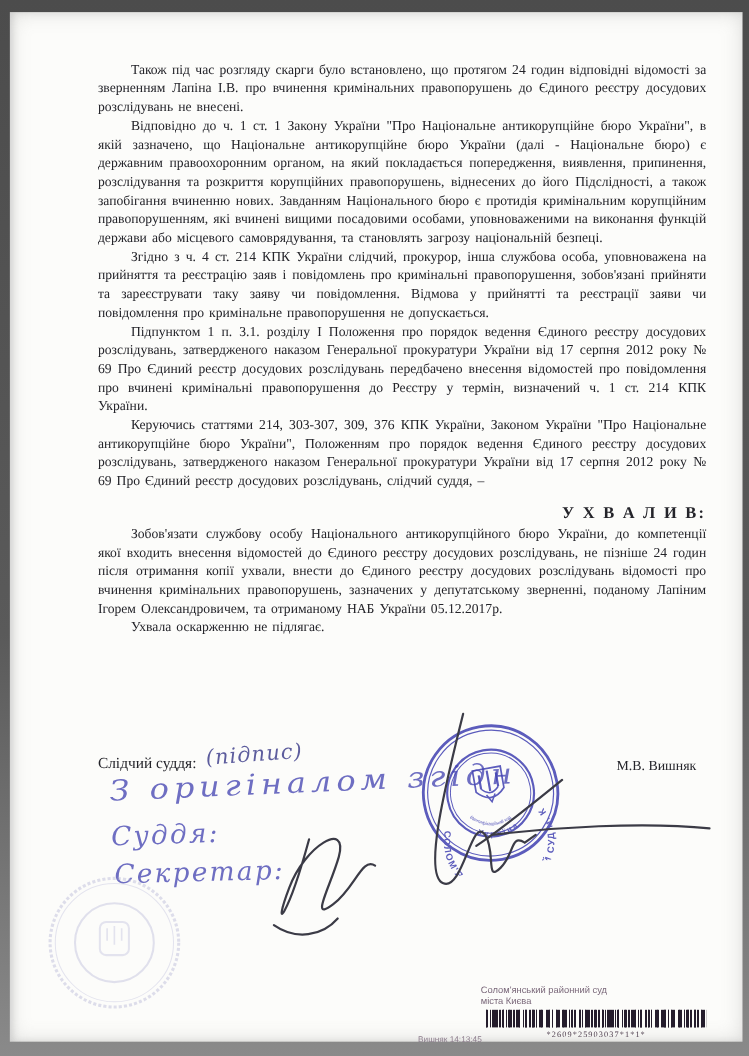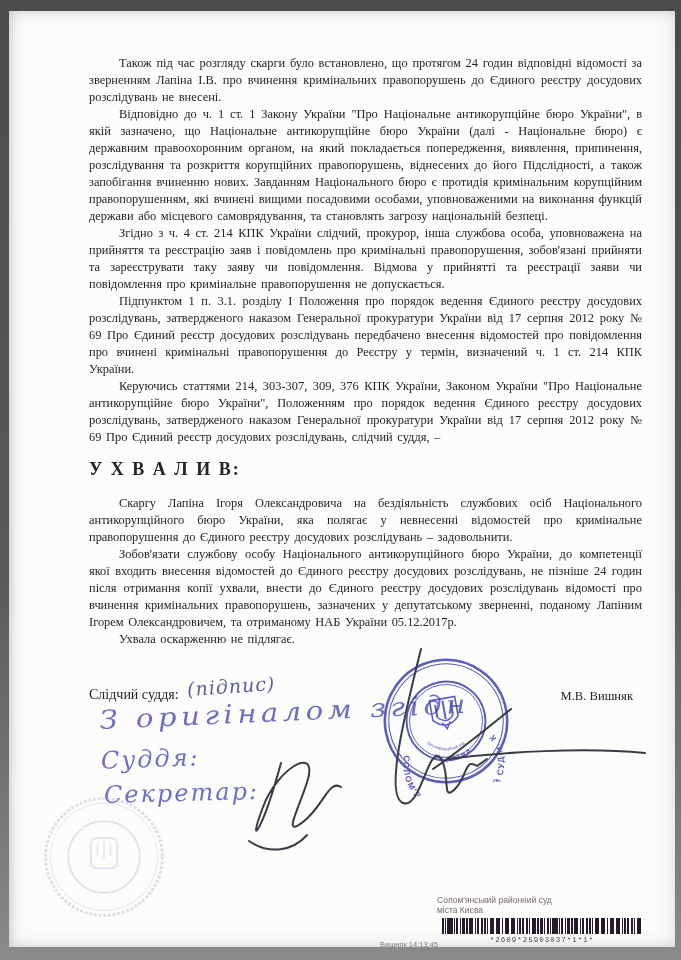--- a/index.html
+++ b/index.html
@@ -4,21 +4,21 @@
 <style>
   html,body{margin:0;padding:0;background:#222;}
   .photo{position:relative;width:681px;height:960px;overflow:hidden;
     background:linear-gradient(180deg,#4c4c4c 0%,#5a5a5a 60%,#8a8a8a 100%);
     font-family:"Liberation Serif",serif;}
   .page{position:absolute;left:9px;top:11px;right:6px;bottom:13px;background:#fcfcfa;
     box-shadow:inset 0 0 18px rgba(120,120,120,.25), inset 3px 0 6px rgba(150,150,150,.25);}
   .content{position:absolute;left:80px;top:44px;width:553px;color:#24242a;font-family:Liberation Serif, serif;}
   .content p{margin:0;text-indent:30px;text-align:justify;
     font-size:12.4px;line-height:17px;word-spacing:1.5px;}
-  .ruling-heading{margin:13px 0 15px 0;text-align:left;font-size:18px;
+  .ruling-heading{margin:13px 0 1px 0;text-align:right;font-size:15px;
     letter-spacing:2px;font-weight:bold;color:#24242a;}
   .final-line{margin-top:0;}
   .sigrow-label{position:absolute;left:80px;top:676px;font-size:14px;color:#24242a;}
   .judge-name{position:absolute;right:42px;top:678px;font-size:12.6px;color:#24242a;}
   .hw{position:absolute;font-family:"DejaVu Serif",serif;font-style:italic;
     color:#6e6ec2;white-space:nowrap;}
   .hw-signed{left:178px;top:664px;font-size:19px;transform:rotate(-4deg);color:#5d5d9d;letter-spacing:1px;}
   .hw-certified{left:90px;top:694px;font-size:26px;transform:rotate(-2.5deg) scaleX(1.12);
     transform-origin:left top;letter-spacing:4px;}
   .hw-judge{left:92px;top:734px;font-size:24px;transform:rotate(-2deg);letter-spacing:2px;}
@@ -31,36 +31,35 @@
   .footer-court{position:absolute;left:428px;top:884px;width:212px;text-align:left;
     font-family:"Liberation Sans",sans-serif;font-size:8.5px;line-height:10px;color:#7a687a;}
   .barcode{position:absolute;left:433px;top:907px;width:200px;height:16px;
     background-image:
       repeating-linear-gradient(90deg,#241c2c 0 1px,transparent 1px 3px),
       repeating-linear-gradient(90deg,#241c2c 0 2px,transparent 2px 7px),
       repeating-linear-gradient(90deg,#241c2c 0 1px,transparent 1px 5px);}
   .barcode-issued{position:absolute;left:344px;top:929px;width:85px;text-align:right;
     font-family:"Liberation Sans",sans-serif;font-size:7.5px;color:#8b7b8b;}
   .barcode-text{position:absolute;left:433px;top:925px;width:200px;text-align:center;
-    font-family:Liberation Mono, monospace;font-size:7.5px;letter-spacing:1px;color:#4b3b4b;}
+    font-family:Liberation Serif, serif;font-size:7.5px;letter-spacing:1px;color:#4b3b4b;}
 </style>
 </head>
 <body>
 
 <div class="photo">
   <div class="page">
 
     <div class="content">
       <p>Також під час розгляду скарги було встановлено, що протягом 24 годин відповідні відомості за зверненням Лапіна І.В. про вчинення кримінальних правопорушень до Єдиного реєстру досудових розслідувань не внесені.</p>
       <p>Відповідно до ч. 1 ст. 1 Закону України "Про Національне антикорупційне бюро України", в якій зазначено, що Національне антикорупційне бюро України (далі - Національне бюро) є державним правоохоронним органом, на який покладається попередження, виявлення, припинення, розслідування та розкриття корупційних правопорушень, віднесених до його Підслідності, а також запобігання вчиненню нових. Завданням Національного бюро є протидія кримінальним корупційним правопорушенням, які вчинені вищими посадовими особами, уповноваженими на виконання функцій держави або місцевого самоврядування, та становлять загрозу національній безпеці.</p>
       <p>Згідно з ч. 4 ст. 214 КПК України слідчий, прокурор, інша службова особа, уповноважена на прийняття та реєстрацію заяв і повідомлень про кримінальні правопорушення, зобов'язані прийняти та зареєструвати таку заяву чи повідомлення. Відмова у прийнятті та реєстрації заяви чи повідомлення про кримінальне правопорушення не допускається.</p>
       <p>Підпунктом 1 п. 3.1. розділу І Положення про порядок ведення Єдиного реєстру досудових розслідувань, затвердженого наказом Генеральної прокуратури України від 17 серпня 2012 року № 69 Про Єдиний реєстр досудових розслідувань передбачено внесення відомостей про повідомлення про вчинені кримінальні правопорушення до Реєстру у термін, визначений ч. 1 ст. 214 КПК України.</p>
       <p>Керуючись статтями 214, 303-307, 309, 376 КПК України, Законом України "Про Національне антикорупційне бюро України", Положенням про порядок ведення Єдиного реєстру досудових розслідувань, затвердженого наказом Генеральної прокуратури України від 17 серпня 2012 року № 69 Про Єдиний реєстр досудових розслідувань, слідчий суддя, –</p>
       <div class="ruling-heading">У Х В А Л И В:</div>
-      <p>Скаргу Лапіна Ігоря Олександровича на бездіяльність службових осіб Національного антикорупційного бюро України, яка полягає у невнесенні відомостей про кримінальне правопорушення до Єдиного реєстру досудових розслідувань – задовольнити.</p>
       <p>Зобов'язати службову особу Національного антикорупційного бюро України, до компетенції якої входить внесення відомостей до Єдиного реєстру досудових розслідувань, не пізніше 24 годин після отримання копії ухвали, внести до Єдиного реєстру досудових розслідувань відомості про вчинення кримінальних правопорушень, зазначених у депутатському зверненні, поданому Лапіним Ігорем Олександровичем, та отриманому НАБ України 05.12.2017р.</p>
       <p class="final-line">Ухвала оскарженню не підлягає.</p>
     </div>
 
     <div class="sigrow-label">Слідчий суддя:</div>
     <div class="hw hw-signed">(підпис)</div>
     <div class="judge-name">М.В. Вишняк</div>
 
     <div class="hw hw-certified">З оригіналом згідн</div>
     <div class="hw hw-judge">Суддя:</div>

